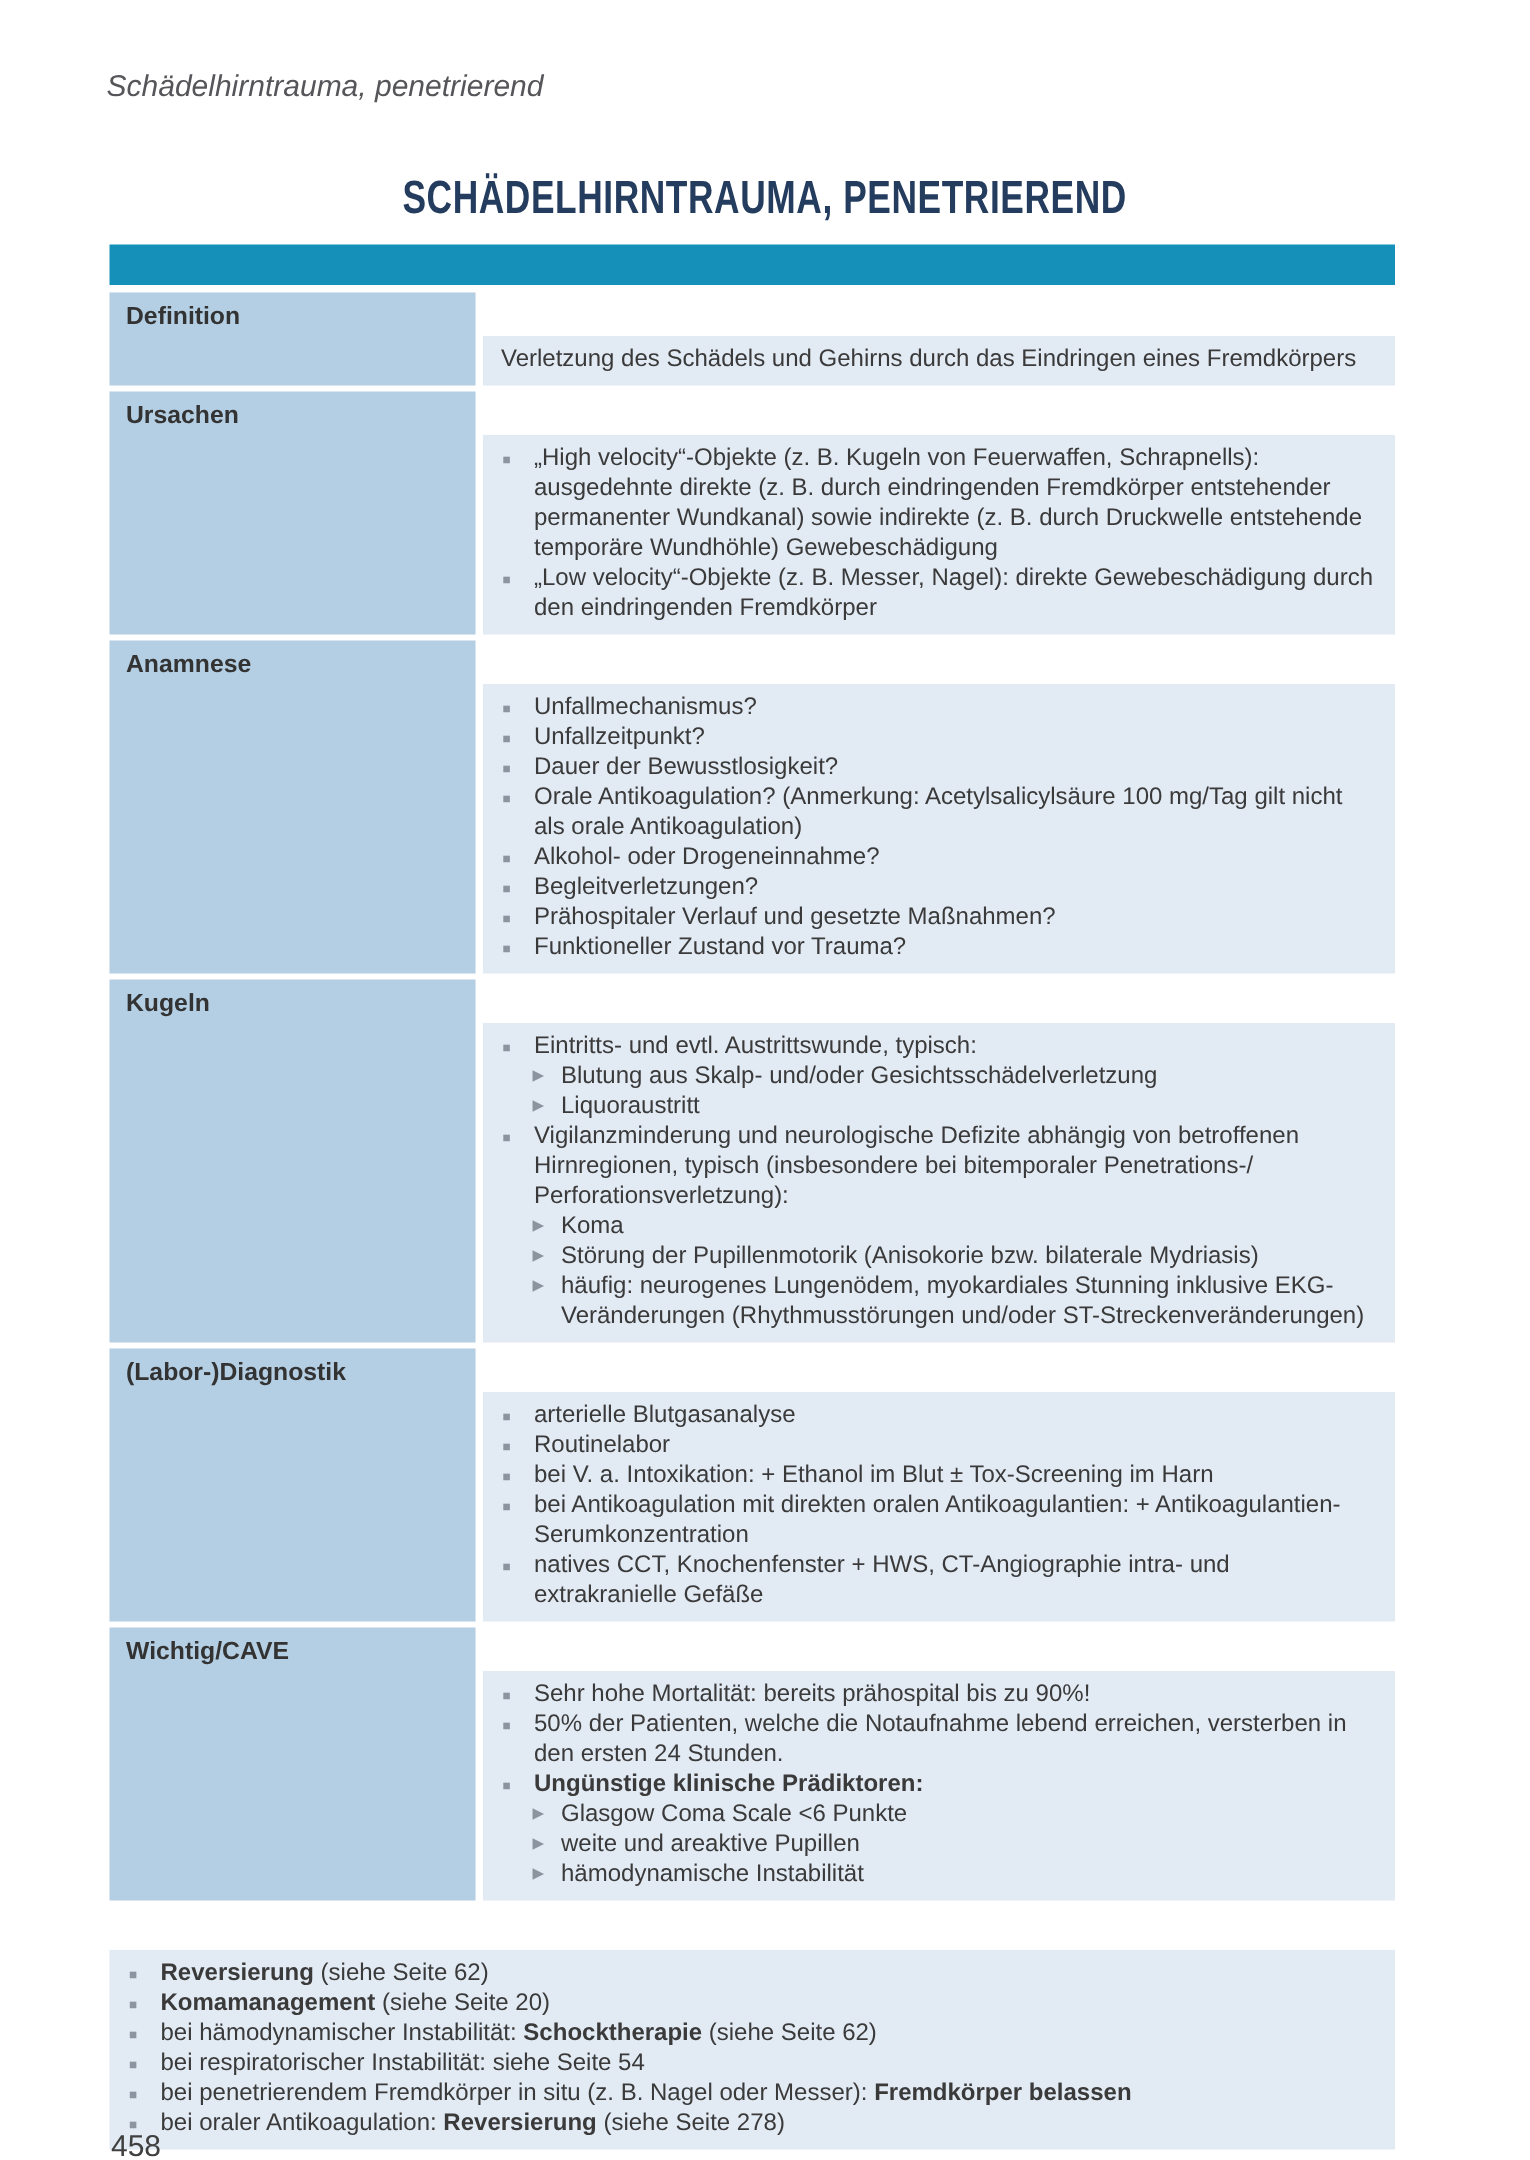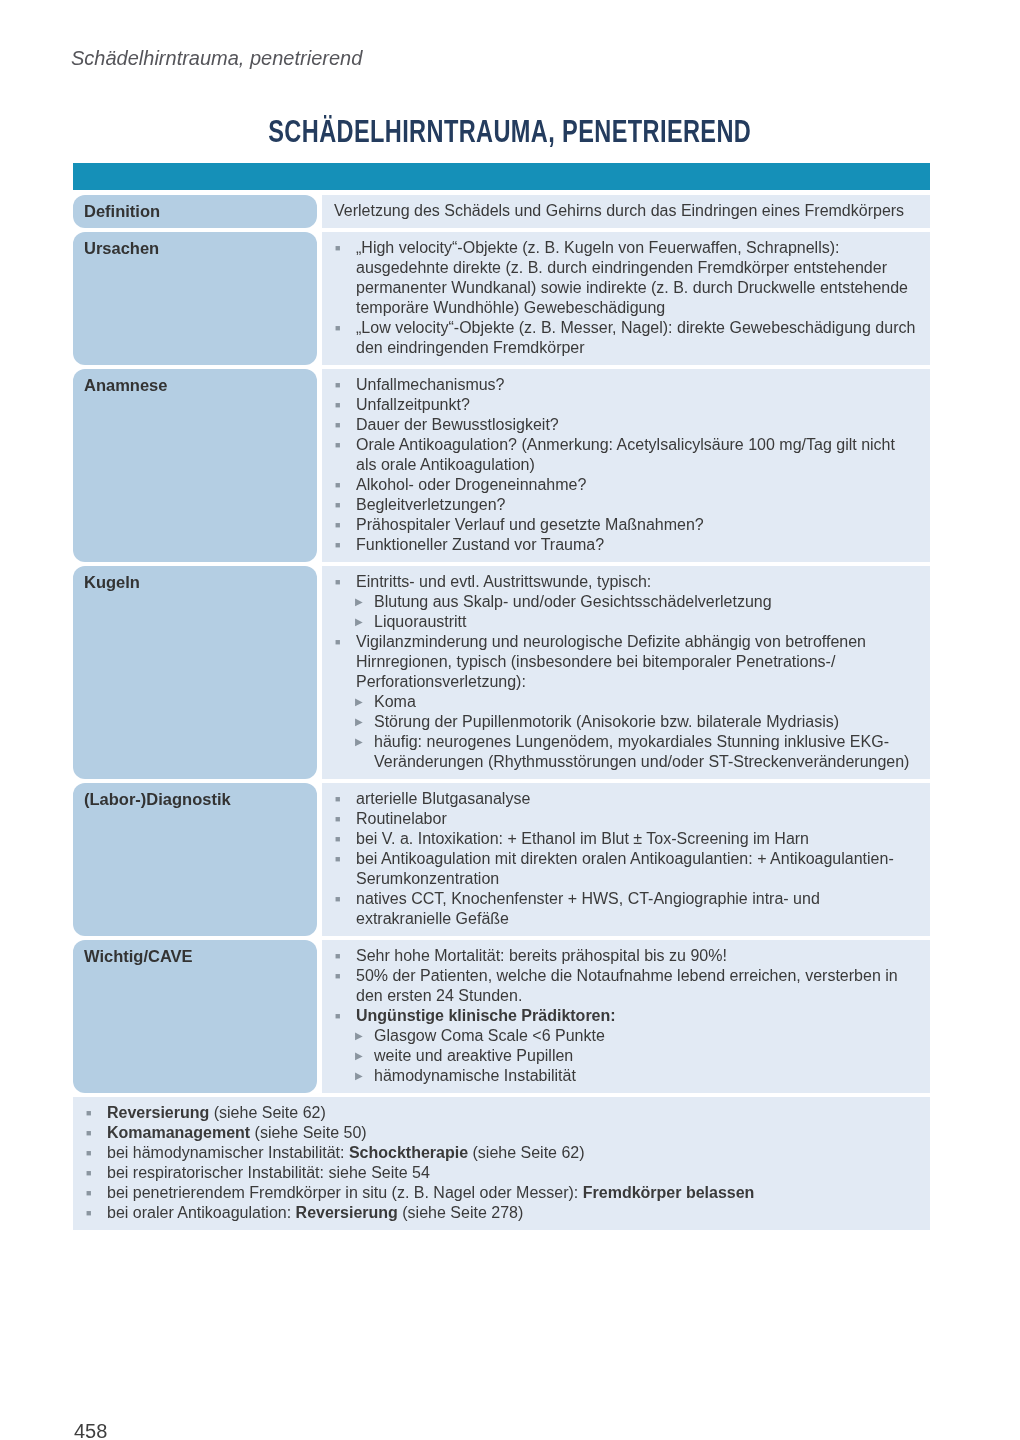--- a/index.html
+++ b/index.html
@@ -38,27 +38,26 @@
   .header-bar{
     height:27px;background:var(--accent);margin-bottom:5px;
   }
   .row{display:flex;gap:5px;margin-bottom:4px;}
   .label-cell{
     width:244px;flex:0 0 244px;box-sizing:border-box;
     background:var(--label-bg);
     font-size:16.5px;font-weight:bold;color:#333;
     padding:6px 10px 6px 11px;
     line-height:20px;
-    border-radius:12px;
   }
   .content-cell{
     flex:1;box-sizing:border-box;
     background:var(--content-bg);
     padding:6px 14px 7px 12px;
-    font-size:16px;line-height:20px;color:var(--text-color);
+    font-size:16px;line-height:20px;color:var(--text-color);margin-top:29px;
   }
   .item{display:flex;align-items:flex-start;}
   .marker{
     flex:0 0 auto;color:var(--bullet-color);line-height:20px;
   }
   .bullet-item .marker{width:21px;font-size:9px;padding-left:1px;}
   .sub-item{margin-left:21px;}
   .sub-item .marker{width:19px;font-size:10px;}
   .item-text{flex:1;}
   .b{font-weight:bold;text-align:center;}
@@ -224,21 +223,21 @@
           </div>
         </div>
         <div class="row">
           <div class="content-cell">
             <div class="item bullet-item">
               <span class="marker">■</span>
               <span class="item-text"><span class="b">Reversierung</span><span> (siehe Seite 62)</span></span>
             </div>
             <div class="item bullet-item">
               <span class="marker">■</span>
-              <span class="item-text"><span class="b">Komamanagement</span><span> (siehe Seite 50)</span></span>
+              <span class="item-text"><span class="b">Komamanagement</span><span> (siehe Seite 20)</span></span>
             </div>
             <div class="item bullet-item">
               <span class="marker">■</span>
               <span class="item-text"><span>bei hämodynamischer Instabilität: </span><span class="b">Schocktherapie</span><span> (siehe Seite 62)</span></span>
             </div>
             <div class="item bullet-item">
               <span class="marker">■</span>
               <span class="item-text"><span>bei respiratorischer Instabilität: siehe Seite 54</span></span>
             </div>
             <div class="item bullet-item">

